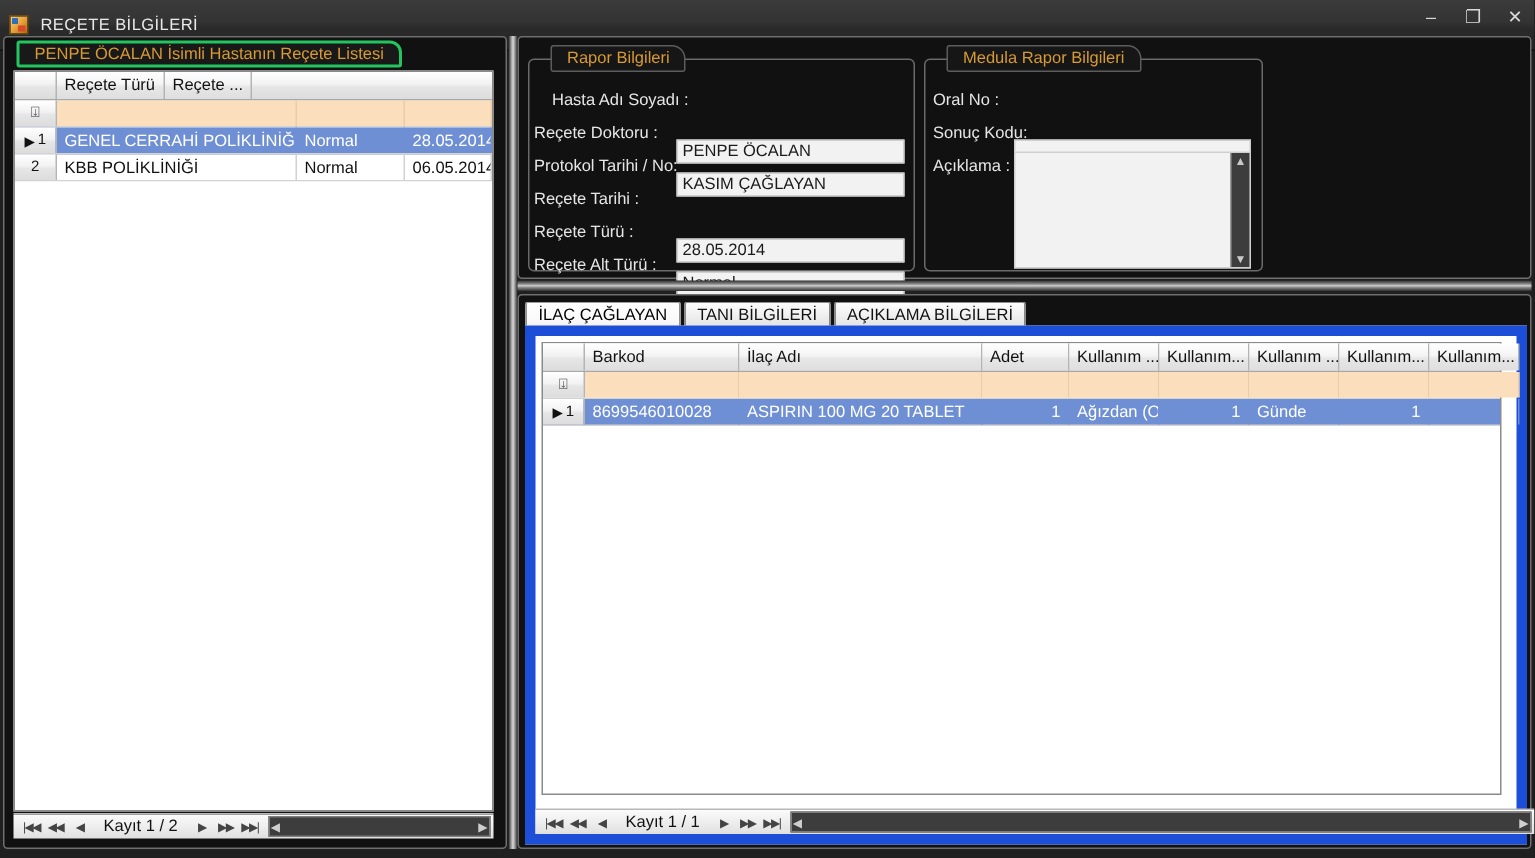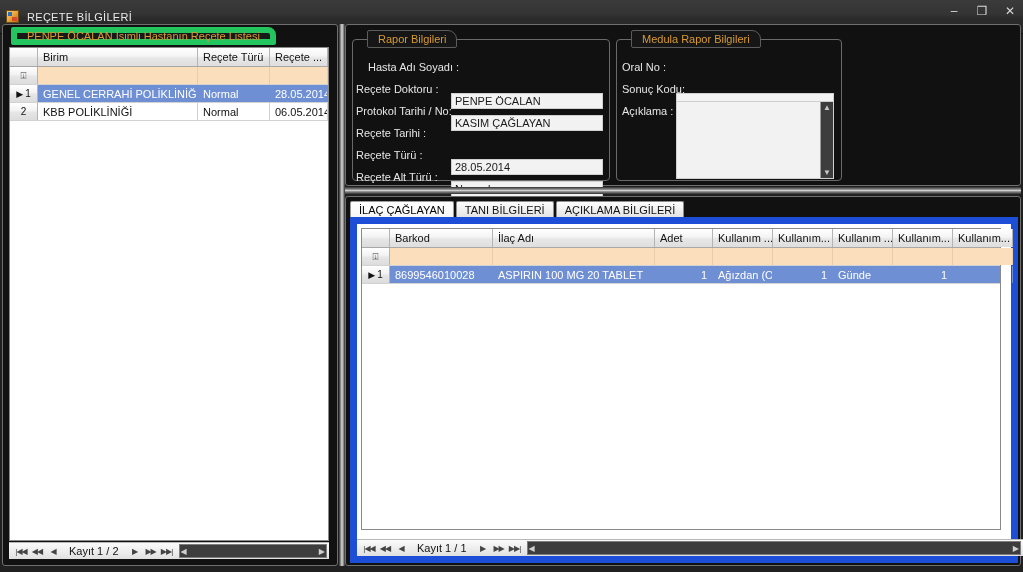--- a/index.html
+++ b/index.html
@@ -38,21 +38,21 @@
   .left-panel{
     position:absolute; left:2px; top:24px; width:336px; height:542px;
     background:#111111;
     border:1px solid #6f6f6f;
     border-radius:3px;
   }
 
   .panel-caption{
     position:absolute; left:8px; top:2px; height:18px; min-width:250px;
     background:#191919;
-    border:6px solid #22c55e;
+    border:2px solid #22c55e;
     border-radius:2px 8px 2px 2px;
     display:flex; align-items:center; padding:0 10px;
     color:#d79a34; font-size:11px; z-index:4;
   }
 
   
   .grid-shell{
     position:absolute; background:#ffffff; border:1px solid #8a8a8a;
   }
   .grid-head{ display:flex; height:19px;
@@ -179,21 +179,20 @@
       <div class="win-btn">✕</div>
     </div>
   </div>
 
   <div class="left-panel">
     <div class="panel-caption">PENPE ÖCALAN İsimli Hastanın Reçete Listesi</div>
 
     <div class="grid-shell" style="left:6px; top:22px; width:320px; height:494px;">
       <div class="grid-head">
         <div class="rowhdr"></div>
-        <div class="gh" style="width:160px;">Birim</div>
         <div class="gh" style="width:72px;">Reçete Türü</div>
         <div class="gh" style="width:58px;">Reçete ...</div>
       </div>
 
       <div class="grid-row filter-row">
         <div class="rowhdr">
             <span class="filterglyph">⍗</span>
           </div>
         <div class="gc" style="width:160px;"></div>
         <div class="gc" style="width:72px;"></div>

